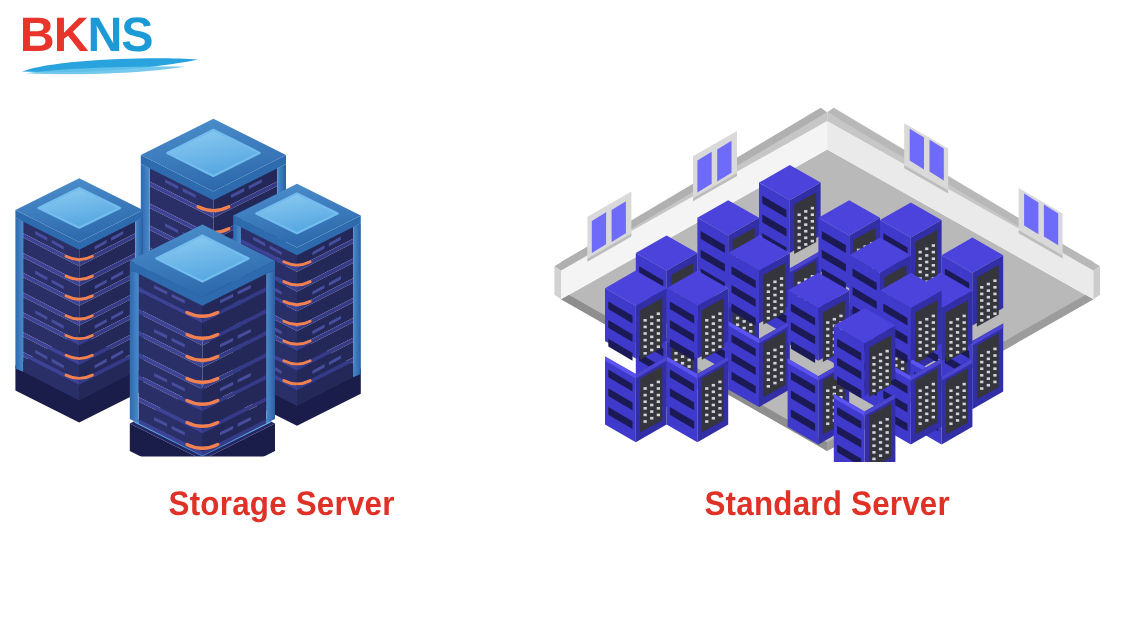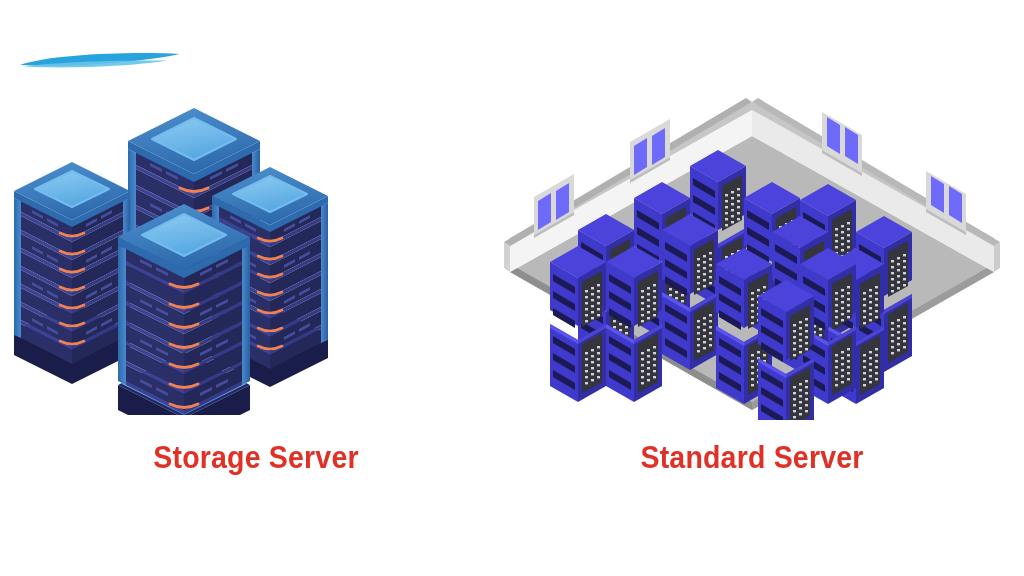--- a/index.html
+++ b/index.html
@@ -81,20 +81,23 @@
     font-size: 31px;
     letter-spacing: 0.2px;
     transform: scaleX(0.92);
     white-space: nowrap;
   }
 </style>
 </head>
 <body>
 
 <div id="brand-logo">
+  <div class="logo-text">
+    <span class="logo-bk">BK</span><span class="logo-ns">NS</span>
+  </div>
   <svg class="logo-swoosh" viewBox="0 0 164 16">
     <path d="M2 13 C 30 2, 120 -1, 162 2 C 130 9, 60 16, 2 13 Z" fill="#29A3DD"></path>
     <path d="M6 14.6 C 40 9.5, 110 8.2, 150 8.6 C 118 13.8, 56 17.2, 6 14.6 Z" fill="#66C3EA" opacity="0.9"></path>
   </svg>
 </div>
 
 <div class="panel" id="panel-storage">
 
   <svg class="illustration" id="storage-illustration" viewBox="0 0 512 330">
     <defs>

